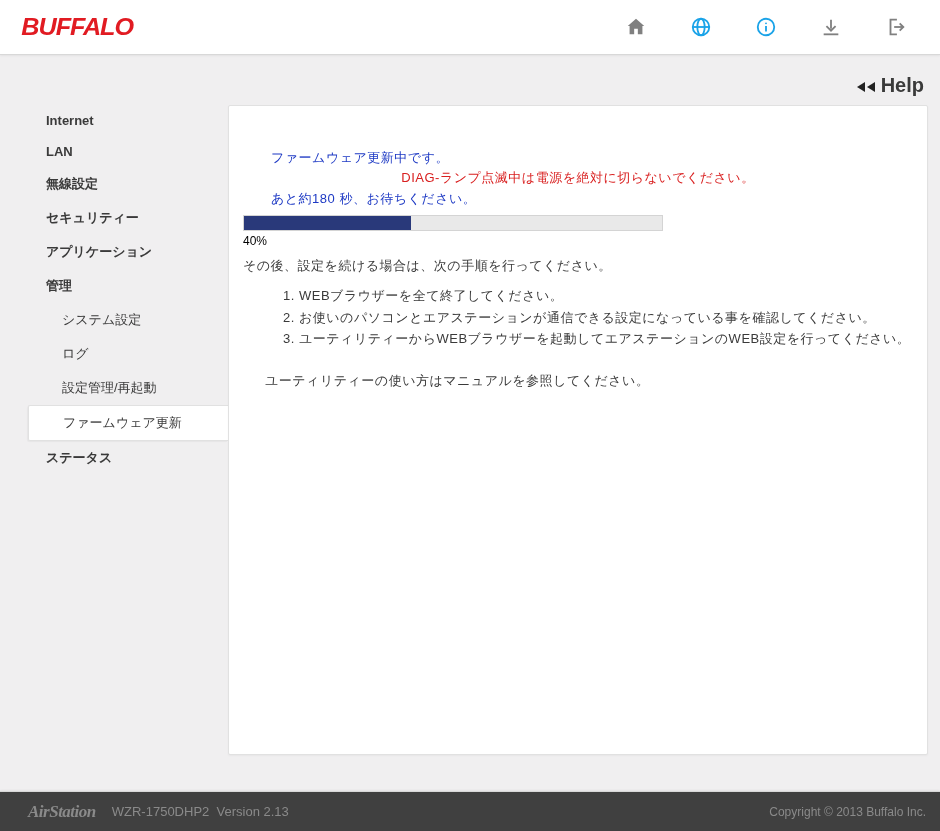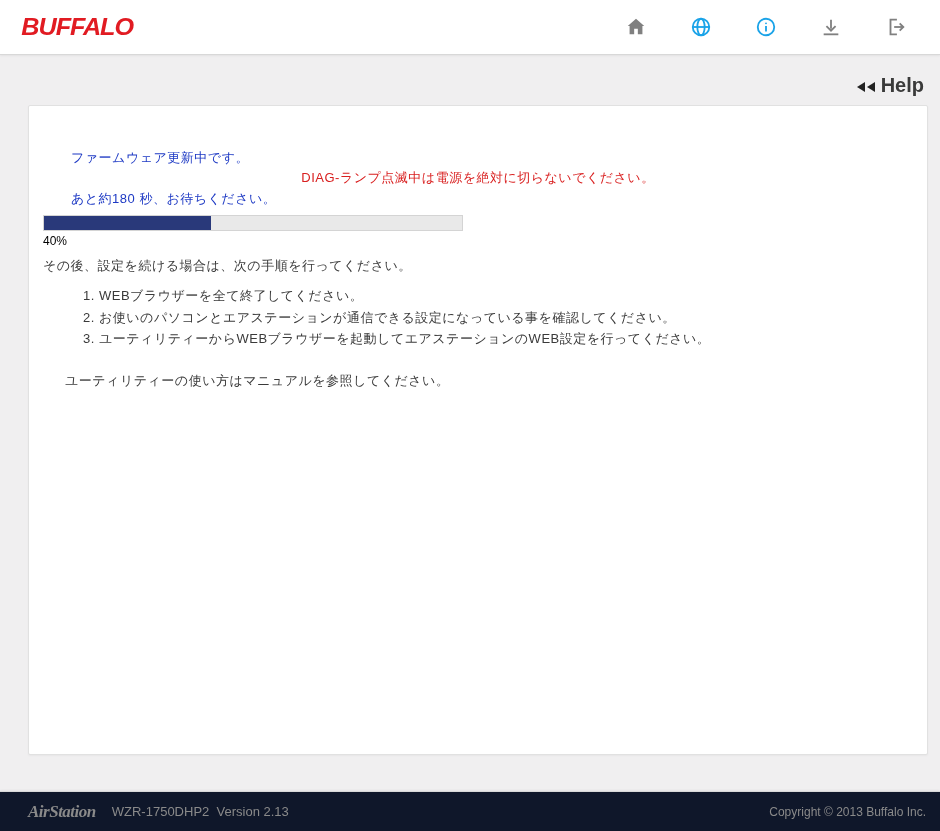--- a/index.html
+++ b/index.html
@@ -125,21 +125,21 @@
     position: absolute;
     bottom: 0;
     left: 0;
     width: 940px;
     border-top: 1px solid #d8d8d8;
     box-shadow: 0 -1px 2px rgba(0,0,0,0.05);
     height: 40px;
     display: flex;
     align-items: center;
     padding: 0 14px 0 28px;
-    background: #0f172a;
+    background: #404040;
     color: #8a8a8a;
     font-size: 13px;
   }
   .airstation {
     font-style: italic;
     font-weight: bold;
     font-family: "Times New Roman", serif;
     font-size: 17px;
     margin-right: 16px;
     letter-spacing: -0.5px;
@@ -191,20 +191,33 @@
 <div class="helpbar">
   <span class="tri">
     <svg width="20" height="10" viewBox="0 0 20 10">
         <polygon points="8,0 8,10 0,5" fill="#222"></polygon>
         <polygon points="18,0 18,10 10,5" fill="#222"></polygon>
       </svg>
   </span><span class="hlabel">Help</span>
 </div>
 
 <div class="layout">
+  <div class="side">
+    <div class="side-item">Internet</div>
+    <div class="side-item">LAN</div>
+    <div class="side-item">無線設定</div>
+    <div class="side-item">セキュリティー</div>
+    <div class="side-item">アプリケーション</div>
+    <div class="side-item">管理</div>
+    <div class="side-sub">システム設定</div>
+    <div class="side-sub">ログ</div>
+    <div class="side-sub">設定管理/再起動</div>
+    <div class="side-sub active">ファームウェア更新</div>
+    <div class="side-item">ステータス</div>
+  </div>
 
   <div class="content">
     <div class="msg-blue">ファームウェア更新中です。</div>
     <div class="msg-red">DIAG-ランプ点滅中は電源を絶対に切らないでください。</div>
     <div class="msg-blue">
       <span>あと約</span><span>180</span><span> 秒、お待ちください。</span>
     </div>
     <div class="progress-wrap">
       <div class="progress">
         <div class="progress-bar" style="width:40%"></div>

